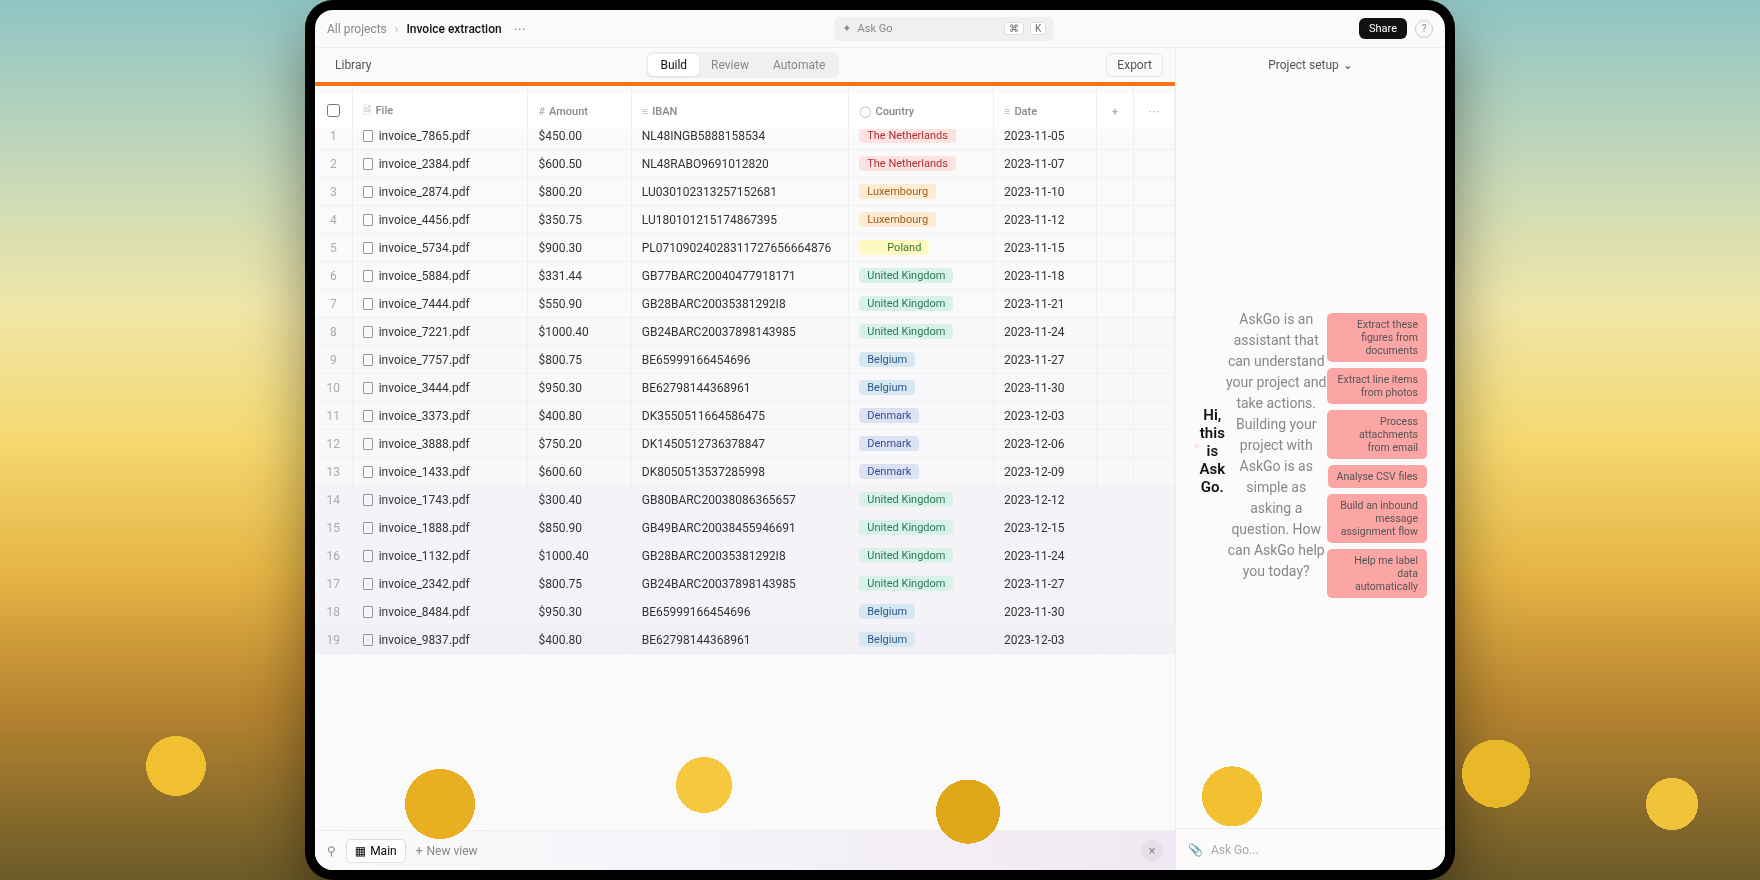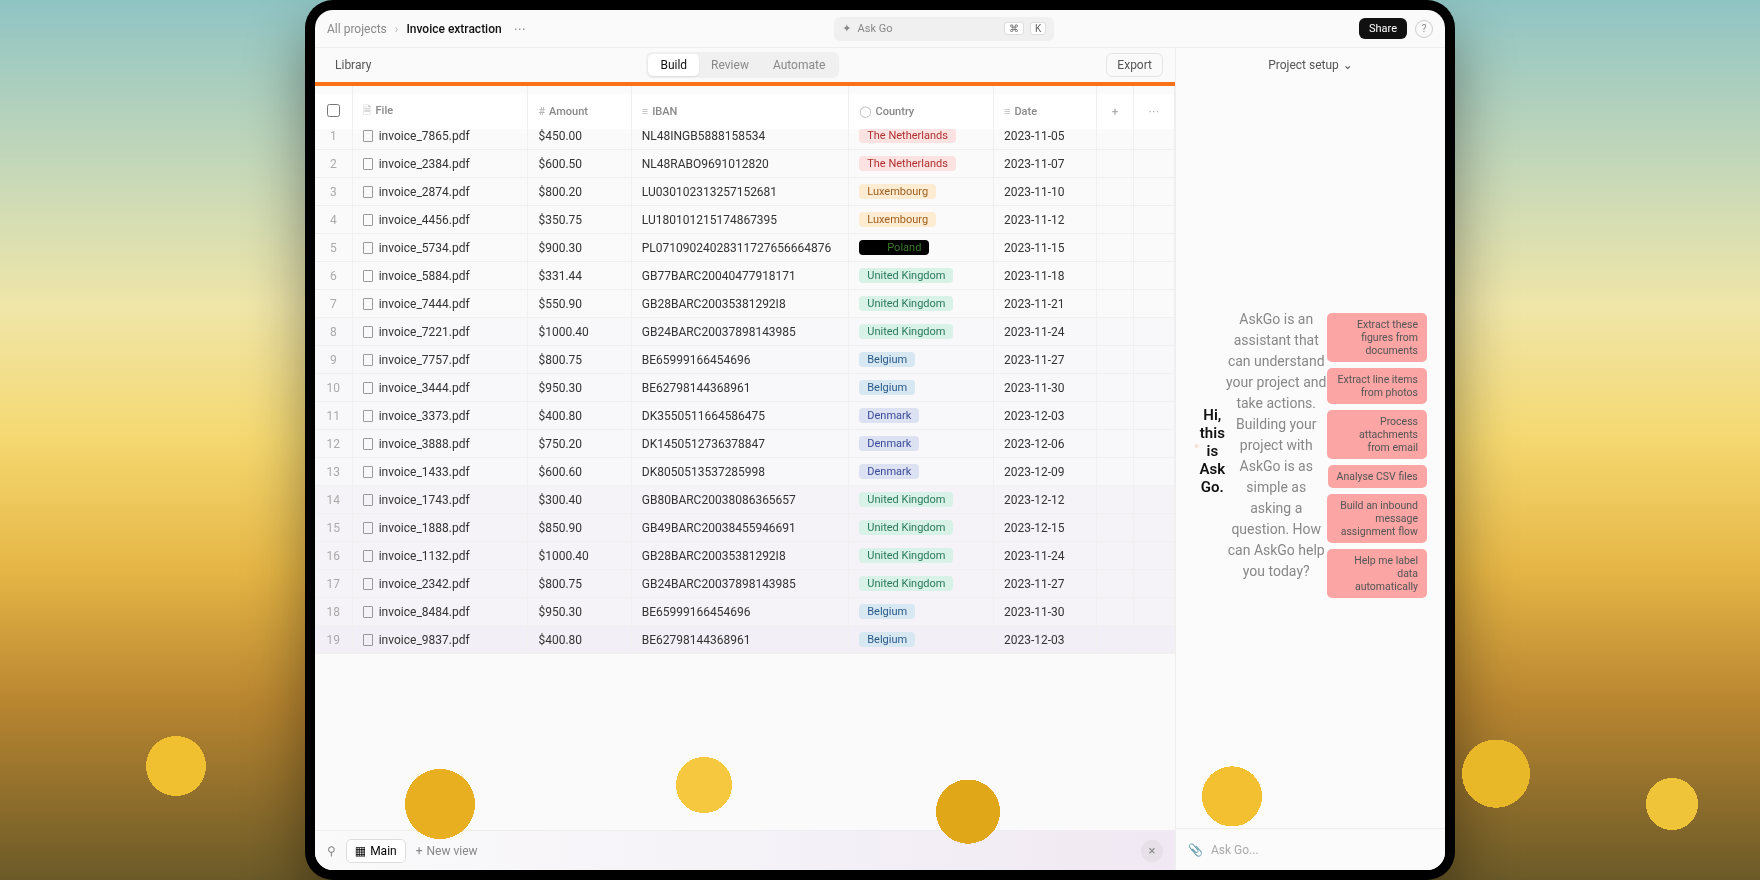--- a/index.html
+++ b/index.html
@@ -68,21 +68,21 @@
 td {
   padding: 6px 10px; border-bottom: 1px solid #f0f0f0; border-right: 1px solid #f0f0f0; color: #333;
 }
 .col-num { width: 36px; text-align: center; color: #aaa; }
 .col-check { width: 36px; text-align: center; }
 .file-cell { display: flex; align-items: center; gap: 6px; }
 .file-icon { width: 10px; height: 12px; border: 1px solid #999; border-radius: 1px; position: relative; }
 .tag { display: inline-block; padding: 1px 8px; border-radius: 4px; font-size: 11px; }
 .tag-nl { background: #fde2e2; color: #b03030; }
 .tag-lu { background: #fdebd2; color: #a06020; }
-.tag-pl { background: #000000; color: #3a7a2a; padding-left: 28px; }
+.tag-pl { background: #fef9c3; color: #3a7a2a; padding-left: 28px; }
 .tag-uk { background: #d8f2e8; color: #2a7a5a; }
 .tag-be { background: #d8e8f2; color: #2a5a8a; }
 .tag-dk { background: #dde2f2; color: #3a4a9a; }
 .add-col-icon, .more-col-icon { color: #aaa; cursor: pointer; padding: 0 4px; }
 .bottom-bar {
   height: 40px; border-top: 1px solid #eee; display: flex; align-items: center; padding: 0 12px;
   font-size: 12px; gap: 10px; background: linear-gradient(90deg, #fafafa, #f5f2f8 50%, #f0e8f2);
 }
 .filter-icon { color: #888; cursor: pointer; }
 .view-tab { display: flex; align-items: center; gap: 4px; padding: 4px 8px; border: 1px solid #ddd; border-radius: 5px; background:#fff; cursor: pointer; }

